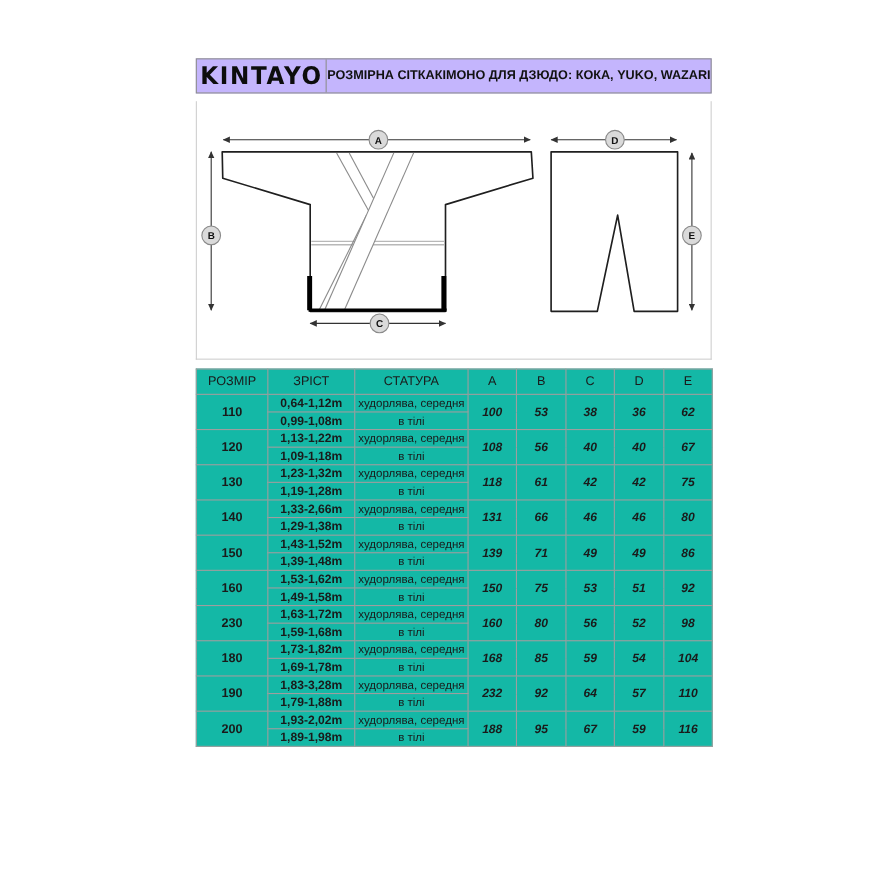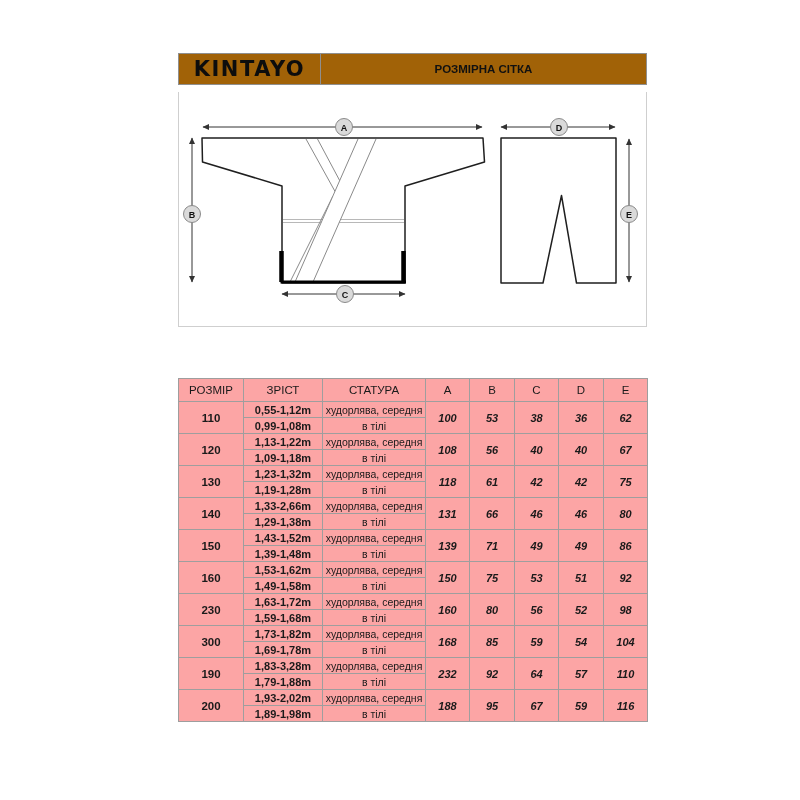--- a/index.html
+++ b/index.html
@@ -3,21 +3,21 @@
 <meta charset="utf-8">
 <style>
   html,body{margin:0;padding:0;}
   body{
     width:800px;height:800px;background:#ffffff;position:relative;overflow:hidden;
     font-family:"Liberation Sans", sans-serif;color:#111;
   }
   
   .header-box{
     position:absolute;left:178px;top:53px;width:469px;height:32px;
-    border:1px solid #8f8f8f;box-sizing:border-box;display:flex;background:#a16207;
+    border:1px solid #8f8f8f;box-sizing:border-box;display:flex;background:#c4b5fd;
   }
   .logo-cell{
     width:142px;border-right:1px solid #8f8f8f;box-sizing:border-box;
     display:flex;align-items:center;justify-content:center;
   }
   .logo-text{
     font-family:"DejaVu Sans", sans-serif;font-weight:900;font-size:21px;
     letter-spacing:1.5px;color:#0d0d0d;transform:scaleY(1.05);
   }
   .title-cell{
@@ -30,21 +30,21 @@
     border:1px solid #cfcfcf;border-top:none;box-sizing:border-box;overflow:hidden;background:#fff;
   }
   .drawings-box svg{position:absolute;left:0;top:-1px;}
   .dim-circle{fill:#dadada;stroke:#8a8a8a;stroke-width:1;}
   .dim-letter{font-family:"Liberation Sans",sans-serif;font-size:9px;font-weight:bold;fill:#111;
     text-anchor:middle;}
   .dim-line{stroke:#333;stroke-width:1;}
   
   .size-table{
     position:absolute;left:178px;top:335px;width:469px;
-    border-collapse:collapse;table-layout:fixed;background:#fca5a5;margin-top:43px;
+    border-collapse:collapse;table-layout:fixed;background:#14b8a6;
   }
   .size-table th,.size-table td{
     border:1px solid #9e9e9e;text-align:center;vertical-align:middle;padding:0;
     font-family:"Liberation Sans",sans-serif;color:#1a1a1a;
   }
   .size-table th{font-weight:normal;font-size:11.5px;height:22px;}
   .sub-row td{height:15px;}
   .size-cell{font-weight:bold;font-size:11.5px;}
   .height-cell{font-weight:bold;font-size:11px;}
   .stature-cell{font-size:10.5px;}
@@ -54,20 +54,21 @@
 </style>
 </head>
 <body>
 
 <div class="header-box">
   <div class="logo-cell">
     <span class="logo-text">KINTAYO</span>
   </div>
   <div class="title-cell">
     <span class="title-line">РОЗМІРНА СІТКА</span>
+    <span class="title-line">КІМОНО ДЛЯ ДЗЮДО: КОКА, YUKO, WAZARI</span>
   </div>
 </div>
 
 <div class="drawings-box">
   <svg width="467" height="235" viewBox="0 0 467 235" xmlns="http://www.w3.org/2000/svg">
     <defs>
       <marker id="ah" markerWidth="7" markerHeight="6" refX="6" refY="3" orient="auto-start-reverse">
         <path d="M0,0 L6.5,3 L0,6 Z" fill="#333"></path>
       </marker>
     </defs>
@@ -137,21 +138,21 @@
       <th>A</th>
       <th>B</th>
       <th>C</th>
       <th>D</th>
       <th>E</th>
     </tr>
   </thead>
   <tbody>
       <tr class="sub-row">
         <td class="size-cell" rowspan="2">110</td>
-        <td class="height-cell sub-top">0,55-1,12m</td>
+        <td class="height-cell sub-top">0,64-1,12m</td>
         <td class="stature-cell sub-top">худорлява, середня</td>
         <td class="val-cell" rowspan="2">100</td>
         <td class="val-cell" rowspan="2">53</td>
         <td class="val-cell" rowspan="2">38</td>
         <td class="val-cell" rowspan="2">36</td>
         <td class="val-cell" rowspan="2">62</td>
       </tr>
       <tr class="sub-row">
         <td class="height-cell sub-bottom">0,99-1,08m</td>
         <td class="stature-cell sub-bottom">в тілі</td>
@@ -234,21 +235,21 @@
         <td class="val-cell" rowspan="2">80</td>
         <td class="val-cell" rowspan="2">56</td>
         <td class="val-cell" rowspan="2">52</td>
         <td class="val-cell" rowspan="2">98</td>
       </tr>
       <tr class="sub-row">
         <td class="height-cell sub-bottom">1,59-1,68m</td>
         <td class="stature-cell sub-bottom">в тілі</td>
       </tr>
       <tr class="sub-row">
-        <td class="size-cell" rowspan="2">300</td>
+        <td class="size-cell" rowspan="2">180</td>
         <td class="height-cell sub-top">1,73-1,82m</td>
         <td class="stature-cell sub-top">худорлява, середня</td>
         <td class="val-cell" rowspan="2">168</td>
         <td class="val-cell" rowspan="2">85</td>
         <td class="val-cell" rowspan="2">59</td>
         <td class="val-cell" rowspan="2">54</td>
         <td class="val-cell" rowspan="2">104</td>
       </tr>
       <tr class="sub-row">
         <td class="height-cell sub-bottom">1,69-1,78m</td>

